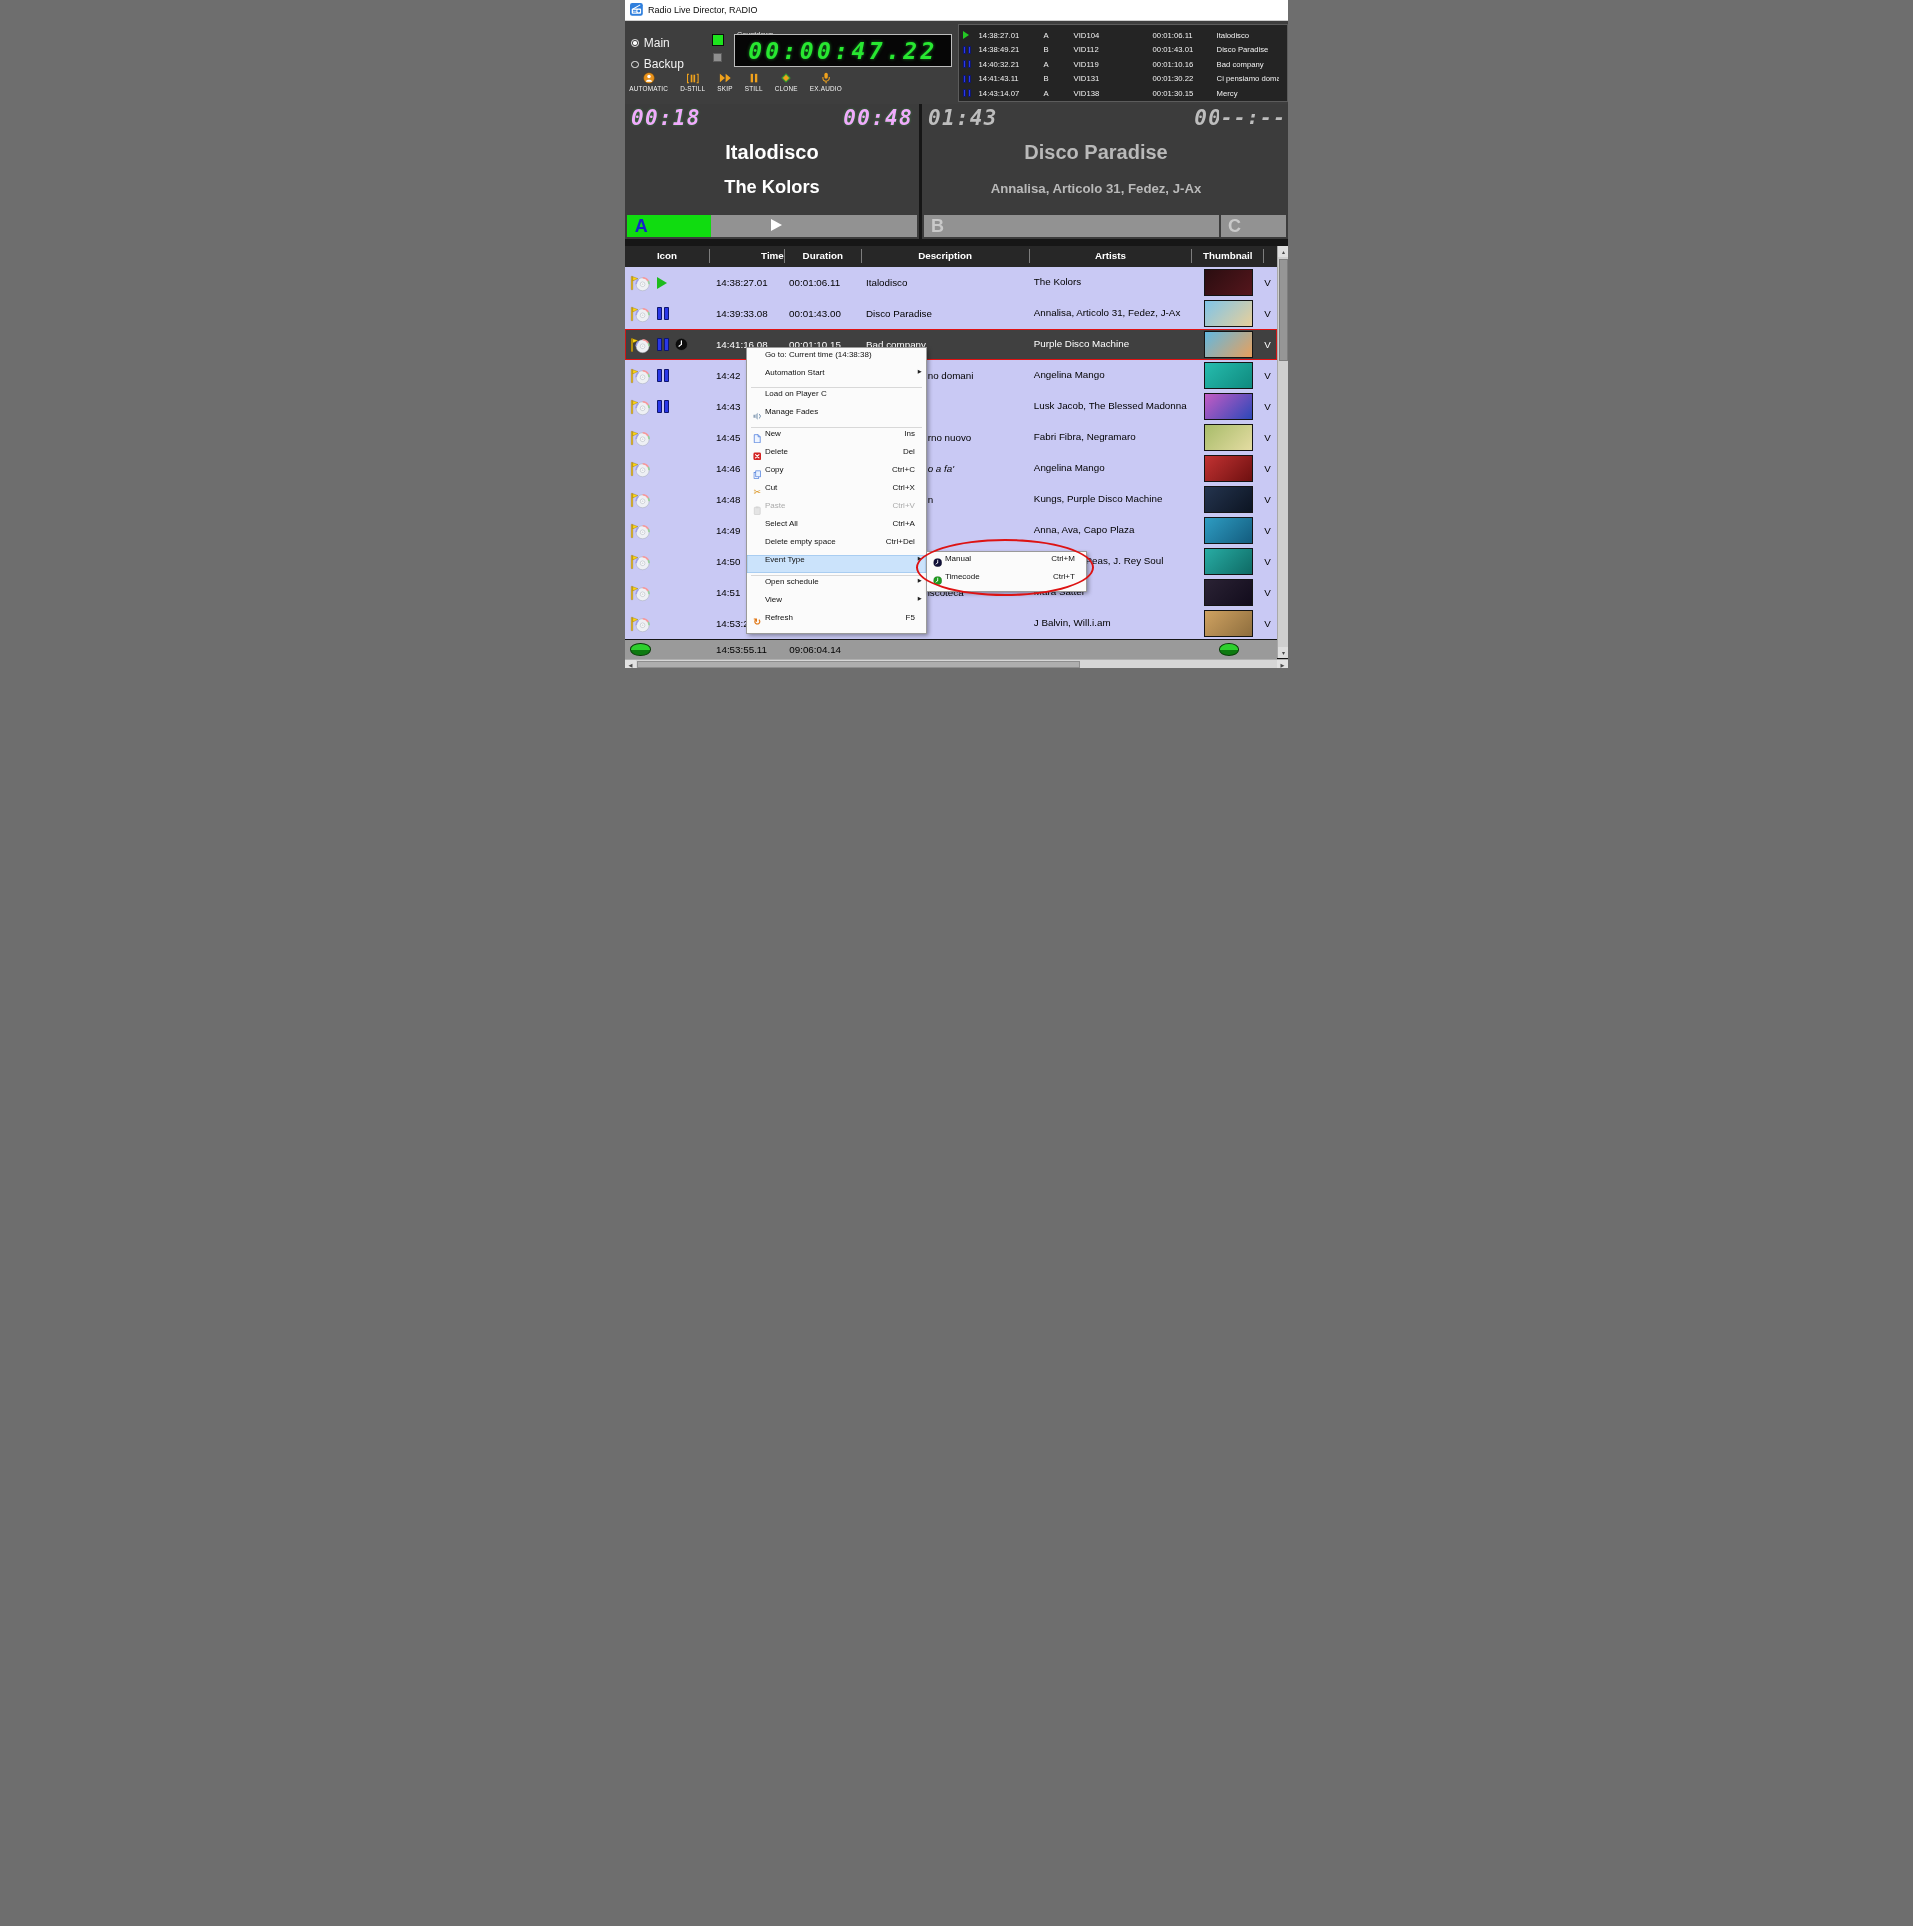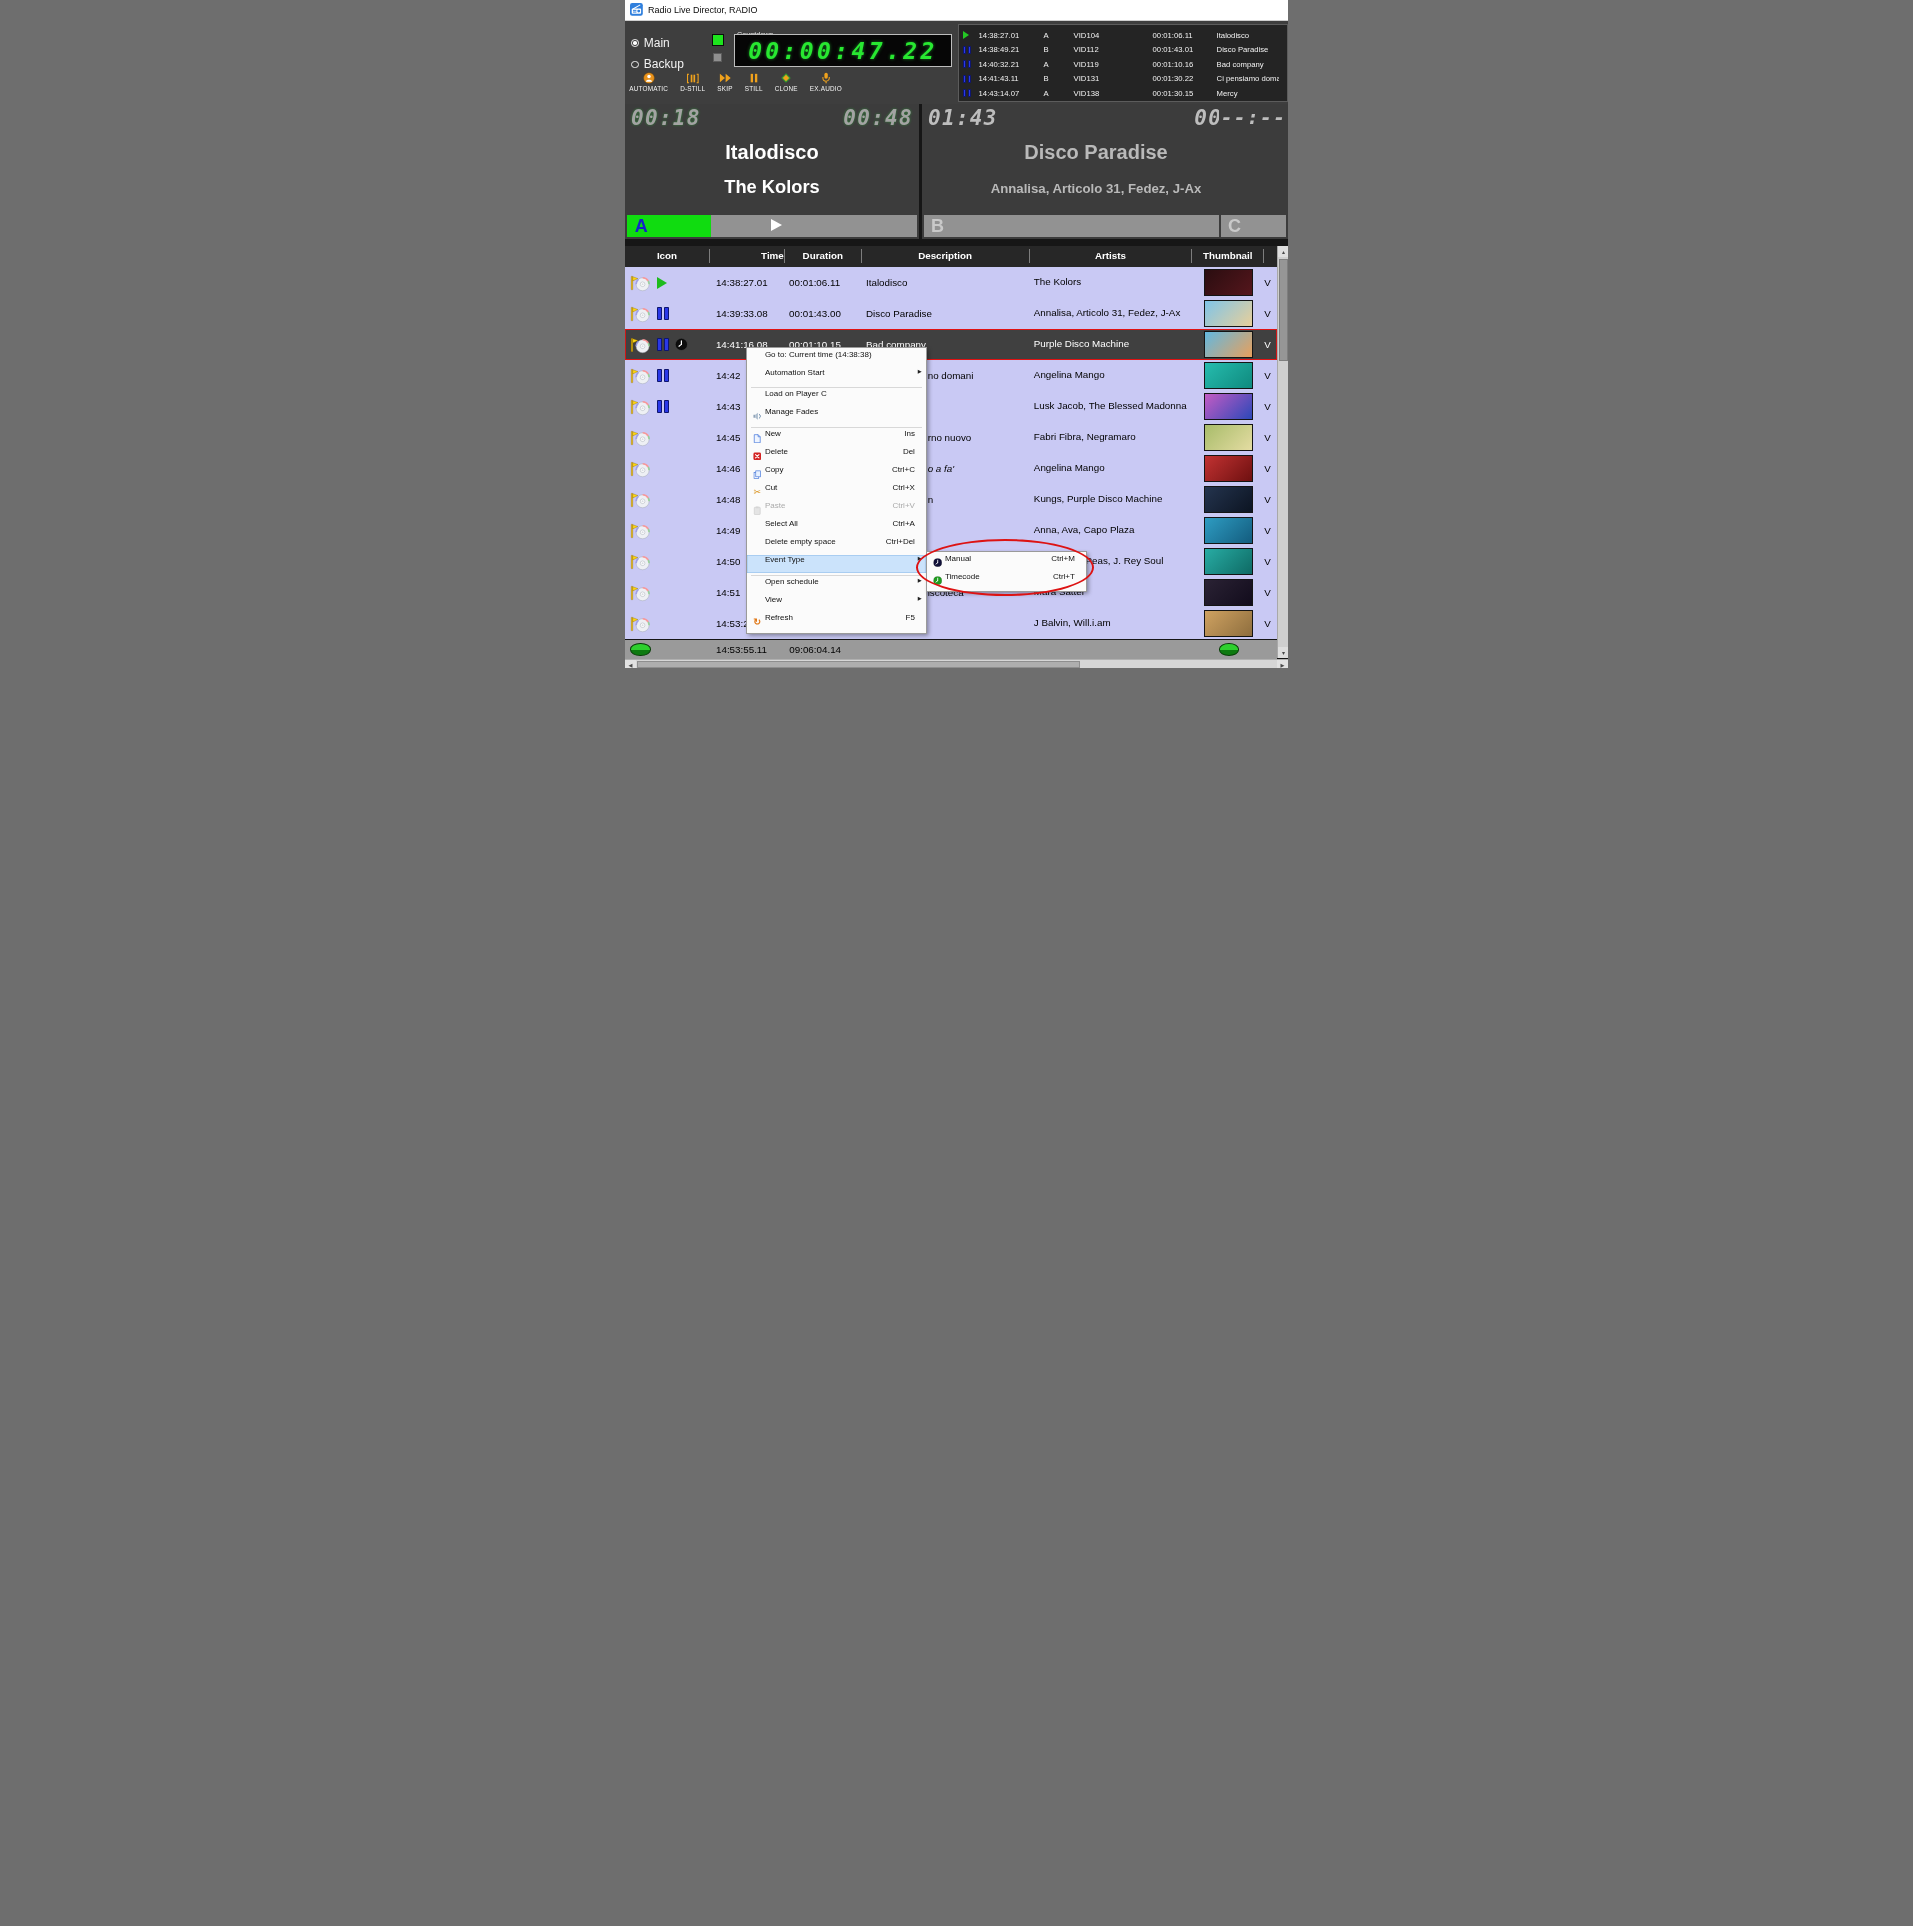--- a/index.html
+++ b/index.html
@@ -46,21 +46,21 @@
   .pausebars.sm i{width:3px;height:8px;border-width:0.6px}
 
   
   .player{position:absolute;top:103px;height:136px;background:#3c3c3c}
   .player-a{left:0;width:294px}
   .player-b{left:297px;width:348px}
   .player-c{left:594px;width:69px}
   .pseg{position:absolute;top:3.4px;font-size:21px;letter-spacing:1.3px}
   .pseg.l{left:6px}.pseg.r{right:6px}
   .pseg.c{left:0;right:0;text-align:center;font-size:19.6px}
-  .player-a .pseg{color:#a3a3a3;text-shadow:0 0 2.6px rgba(40,230,60,.45)}
+  .player-a .pseg{color:#f0abfc;text-shadow:0 0 2.6px rgba(40,230,60,.45)}
   .player-b .pseg,.player-c .pseg{color:#bdbdbd}
   .ptitle{position:absolute;left:0;right:0;top:38px;text-align:center;font-weight:bold;font-size:20px;color:#fff;white-space:nowrap;overflow:hidden}
   .player-b .ptitle{color:#b9b9b9}
   .partist{position:absolute;left:0;right:0;text-align:center;font-weight:bold;color:#fff;white-space:nowrap;overflow:hidden}
   .player-a .partist{top:73px;font-size:18.3px}
   .player-b .partist{top:78px;font-size:13.2px;color:#b9b9b9}
   .pbar{position:absolute;left:2.1px;right:2.1px;bottom:2.1px;height:22px;background:#929292}
   .pbar .fill{position:absolute;left:0;top:0;bottom:0;width:84px;background:#10dc10;display:flex;align-items:center;padding-left:7.7px}
   .pletter{font-size:18px;font-weight:bold;line-height:1}
   .player-a .pletter{color:#1424c8}

